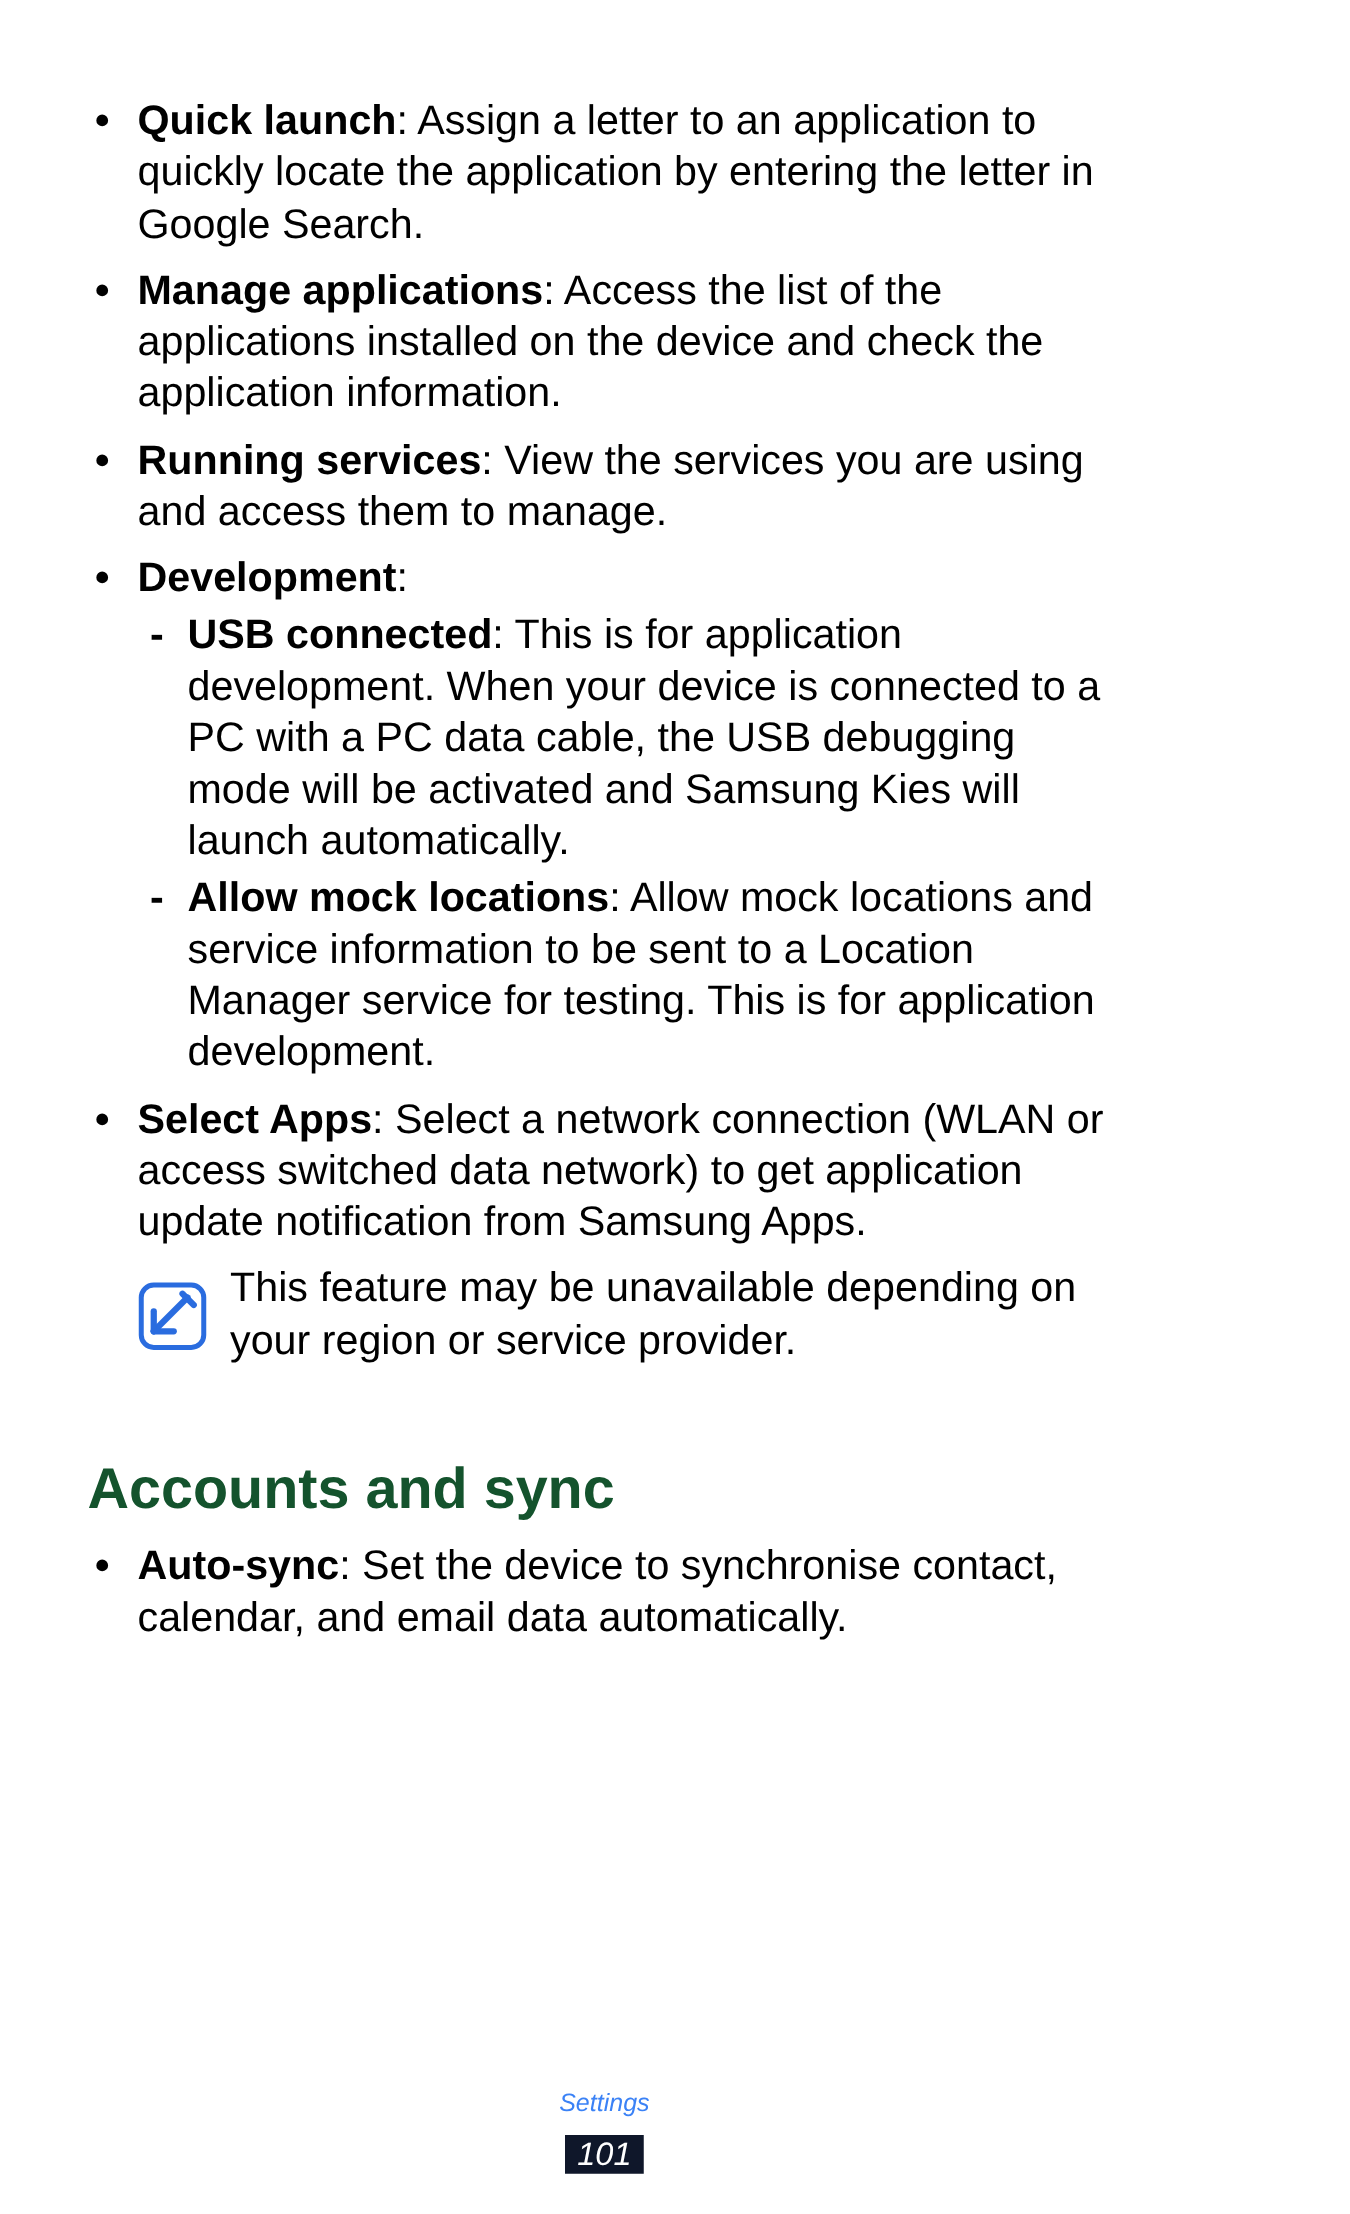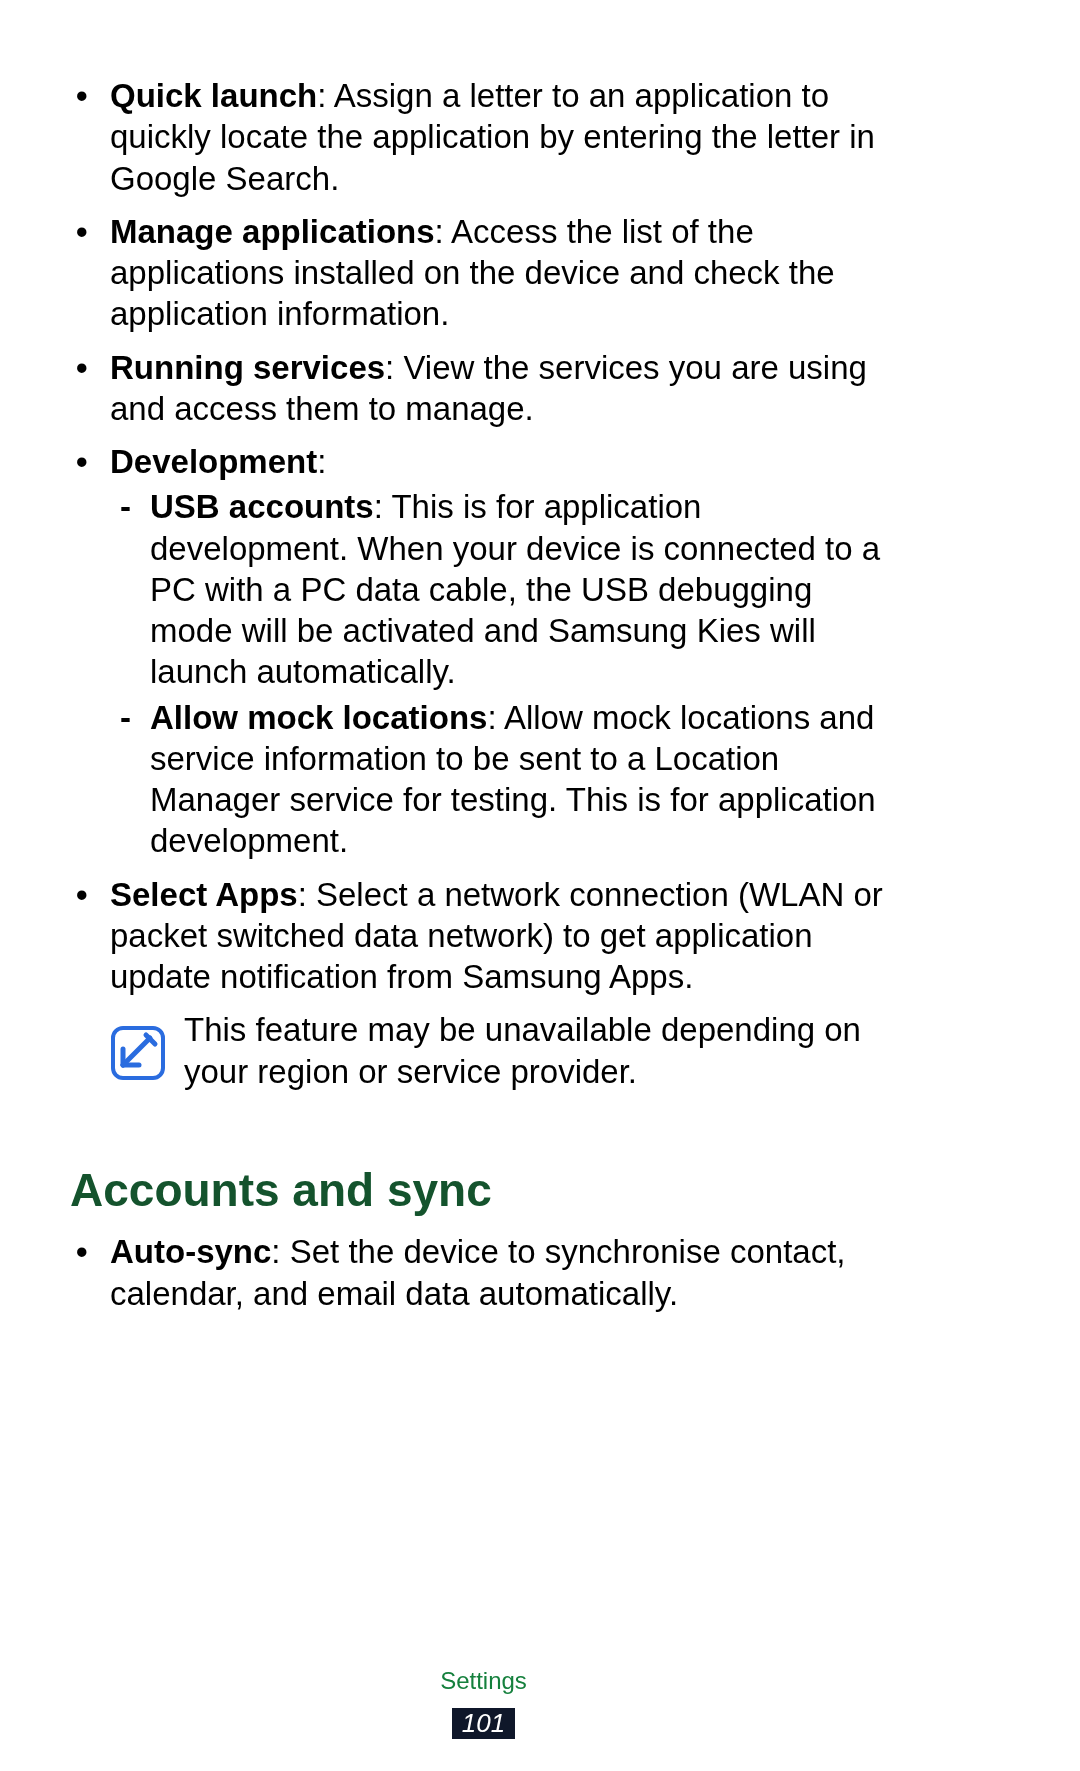--- a/index.html
+++ b/index.html
@@ -84,22 +84,23 @@
     margin: 0 0 22px 0;
   }
   .footer {
     position: absolute;
     bottom: 30px;
     left: 0;
     width: 100%;
     text-align: center;
   }
   .footer-label {
-    color: #15803d;
-    font-size: 24px;
+    font-style: italic;
+    color: #3b82f6;
+    font-size: 20px;
     display: block;
     margin-bottom: 4px;
   }
   .page-num {
     display: inline-block;
     background: #0f172a;
     color: #ffffff;
     font-style: italic;
     font-size: 26px;
     padding: 2px 10px 3px 10px;
@@ -118,29 +119,29 @@
     <li>
       <span class="b">Manage applications</span><span>: Access the list of the applications installed on the device and check the application information.</span>
     </li>
     <li>
       <span class="b">Running services</span><span>: View the services you are using and access them to manage.</span>
     </li>
     <li>
       <span class="b">Development</span><span>:</span>
       <ul class="sub">
         <li>
-          <span class="b">USB accounts</span><span>: This is for application development. When your device is connected to a PC with a PC data cable, the USB debugging mode will be activated and Samsung Kies will launch automatically.</span>
+          <span class="b">USB connected</span><span>: This is for application development. When your device is connected to a PC with a PC data cable, the USB debugging mode will be activated and Samsung Kies will launch automatically.</span>
         </li>
         <li>
           <span class="b">Allow mock locations</span><span>: Allow mock locations and service information to be sent to a Location Manager service for testing. This is for application development.</span>
         </li>
       </ul>
     </li>
     <li>
-      <span class="b">Select Apps</span><span>: Select a network connection (WLAN or packet switched data network) to get application update notification from Samsung Apps.</span>
+      <span class="b">Select Apps</span><span>: Select a network connection (WLAN or access switched data network) to get application update notification from Samsung Apps.</span>
     </li>
   </ul>
 
   <div class="note">
     <div class="note-icon">
       <svg viewBox="0 0 56 56" width="56" height="56">
         <rect x="3" y="3" width="50" height="50" rx="10" ry="10" fill="none" stroke="#2a6cdf" stroke-width="4"></rect>
         <path d="M13 40 L40 13" stroke="#2a6cdf" stroke-width="5" stroke-linecap="round"></path>
         <path d="M13 40 L13 24" stroke="#2a6cdf" stroke-width="5" stroke-linecap="round"></path>
         <path d="M13 40 L29 40" stroke="#2a6cdf" stroke-width="5" stroke-linecap="round"></path>

